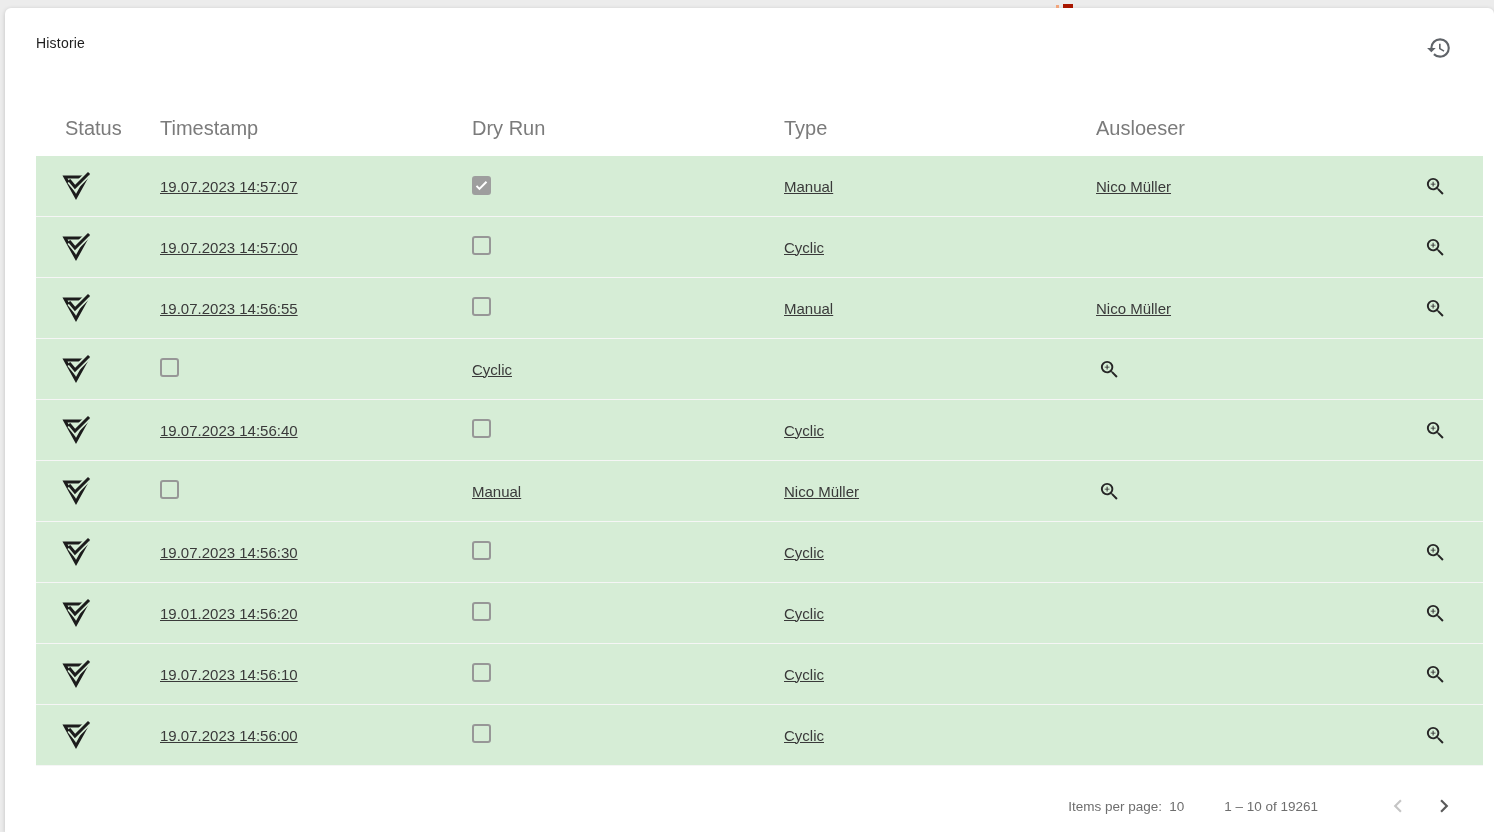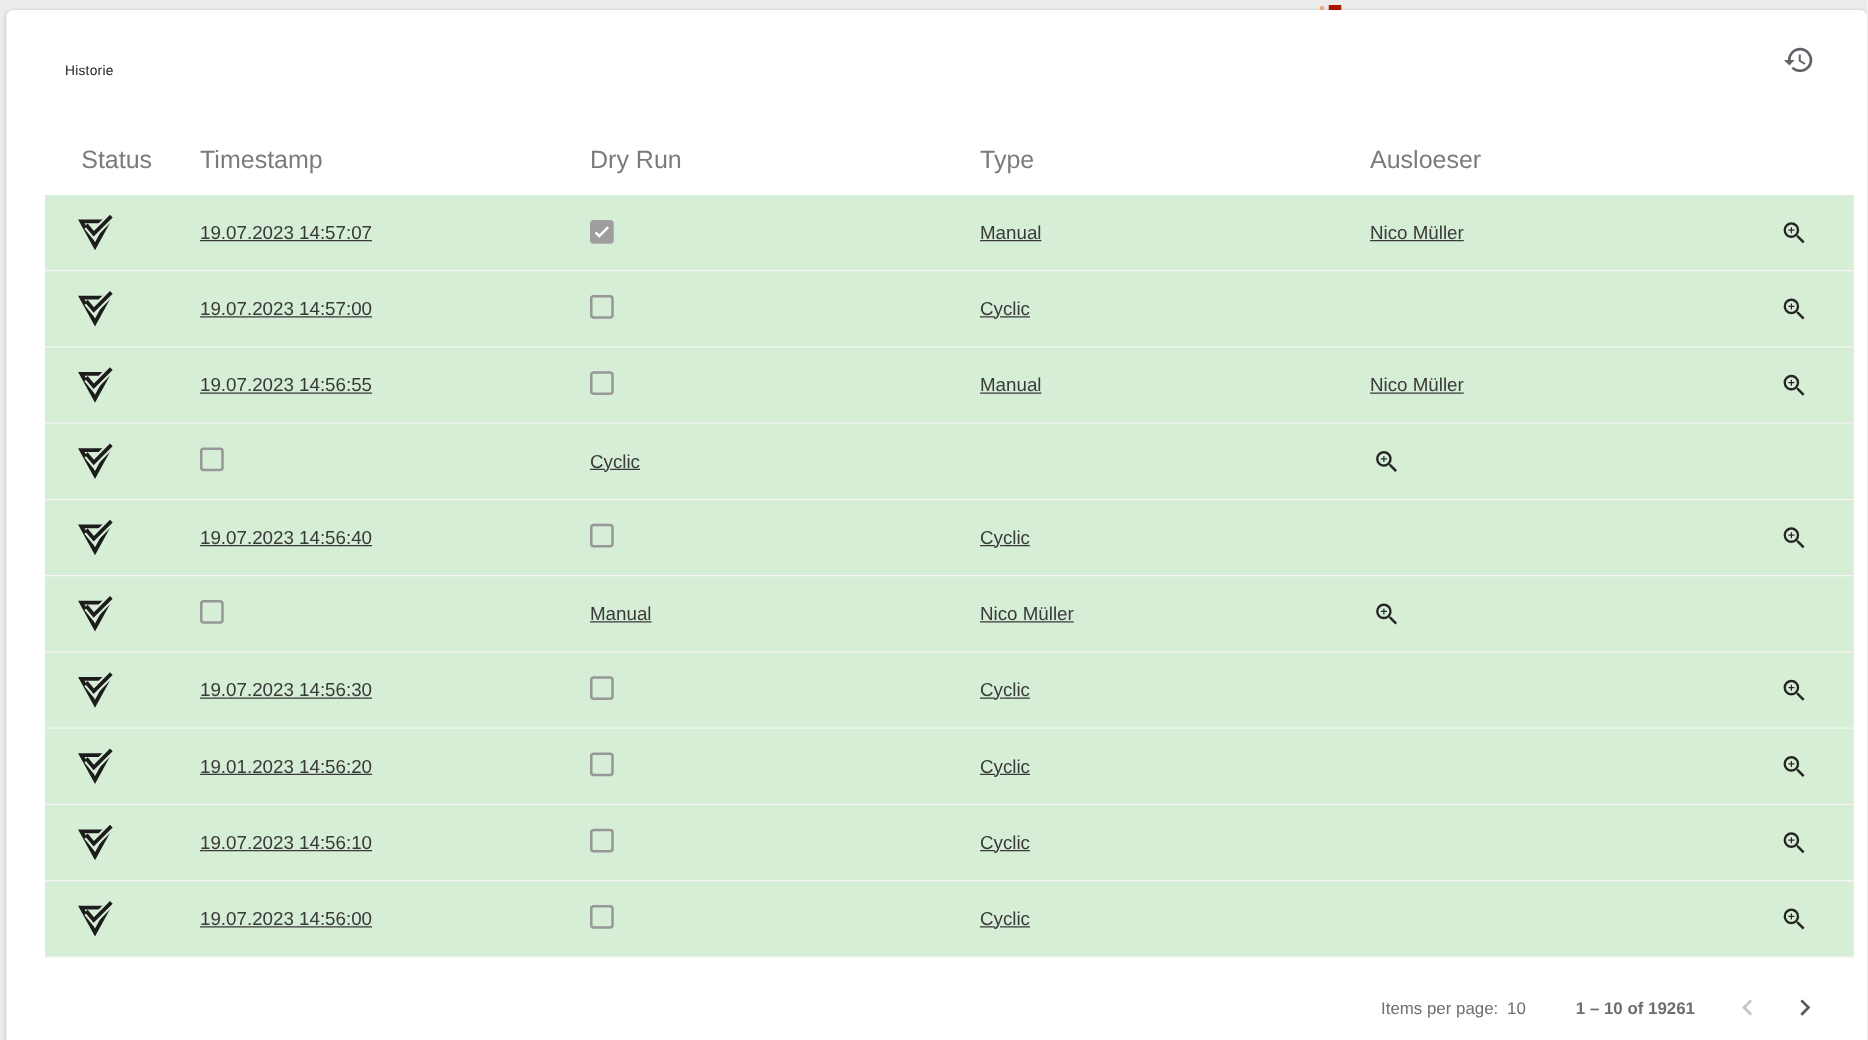--- a/index.html
+++ b/index.html
@@ -14,22 +14,22 @@
 
   .card{
     position:absolute;left:5px;top:8px;width:1489px;height:824px;
     background:#ffffff;border-radius:6px 6px 0 0;
     box-shadow:0 1px 4px rgba(0,0,0,0.18);
   }
 
   
   .card-header{position:relative;height:92px;}
   .page-title{
-    position:absolute;left:31px;top:27px;margin:16px;
-    font-size:11px;font-weight:400;color:#1d1d1d;letter-spacing:0.2px;
+    position:absolute;left:31px;top:27px;margin:0;
+    font-size:14px;font-weight:400;color:#1d1d1d;letter-spacing:0.2px;
   }
   .history-btn{
     position:absolute;right:33px;top:18px;width:44px;height:44px;
     border:none;background:transparent;padding:0;cursor:pointer;
     display:flex;align-items:center;justify-content:center;
   }
 
   
   .thead,.trow{
     display:grid;
@@ -61,21 +61,21 @@
     display:flex;align-items:center;justify-content:center;
   }
 
   
   .paginator{
     height:56px;margin-top:12px;
     display:flex;align-items:center;justify-content:flex-end;
     padding-right:37px;color:#6e6e6e;font-size:13.5px;
   }
   .ipp-value{margin-left:7px;cursor:pointer;}
-  .range-label{margin-left:40px;margin-right:29px;font-weight:bold;}
+  .range-label{margin-left:40px;margin-right:67px;}
   .pg-btn{
     width:26px;height:26px;border:none;background:transparent;padding:0;
     display:flex;align-items:center;justify-content:center;cursor:pointer;
   }
   .pg-btn.prev{margin-right:20px;cursor:default;}
 </style>
 </head>
 <body>
 
 <div class="artifact-orange"></div>

